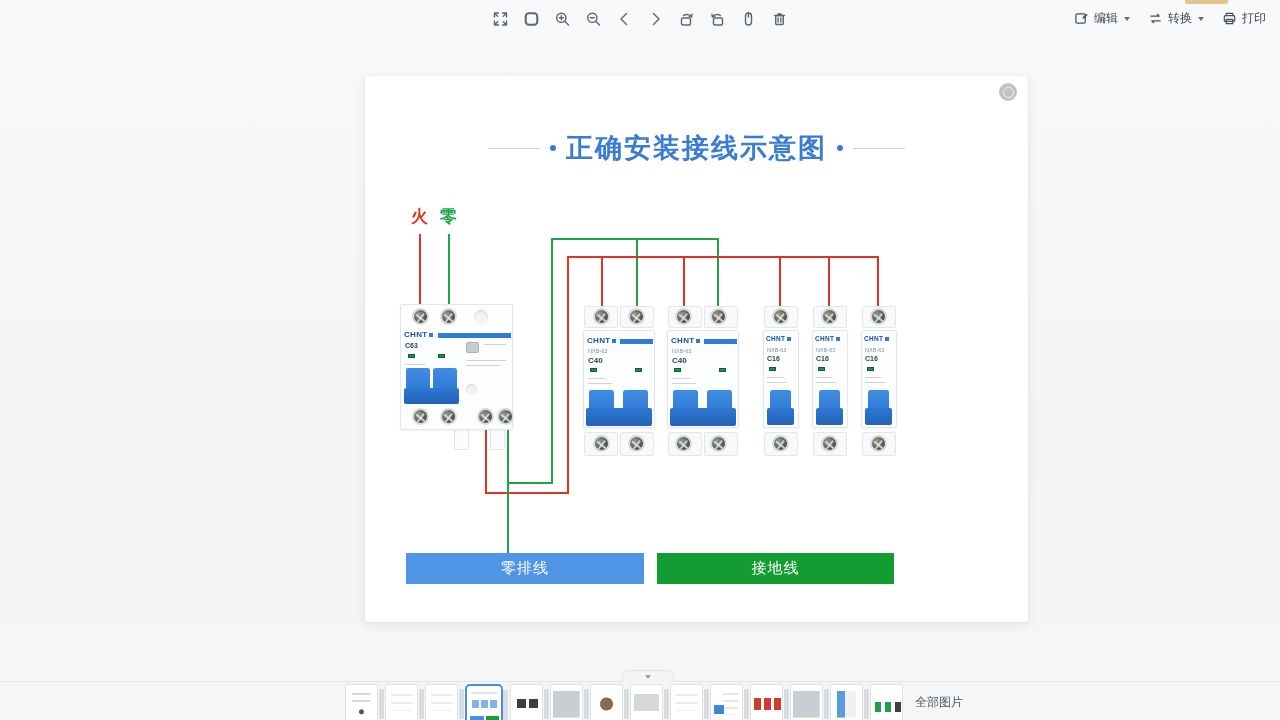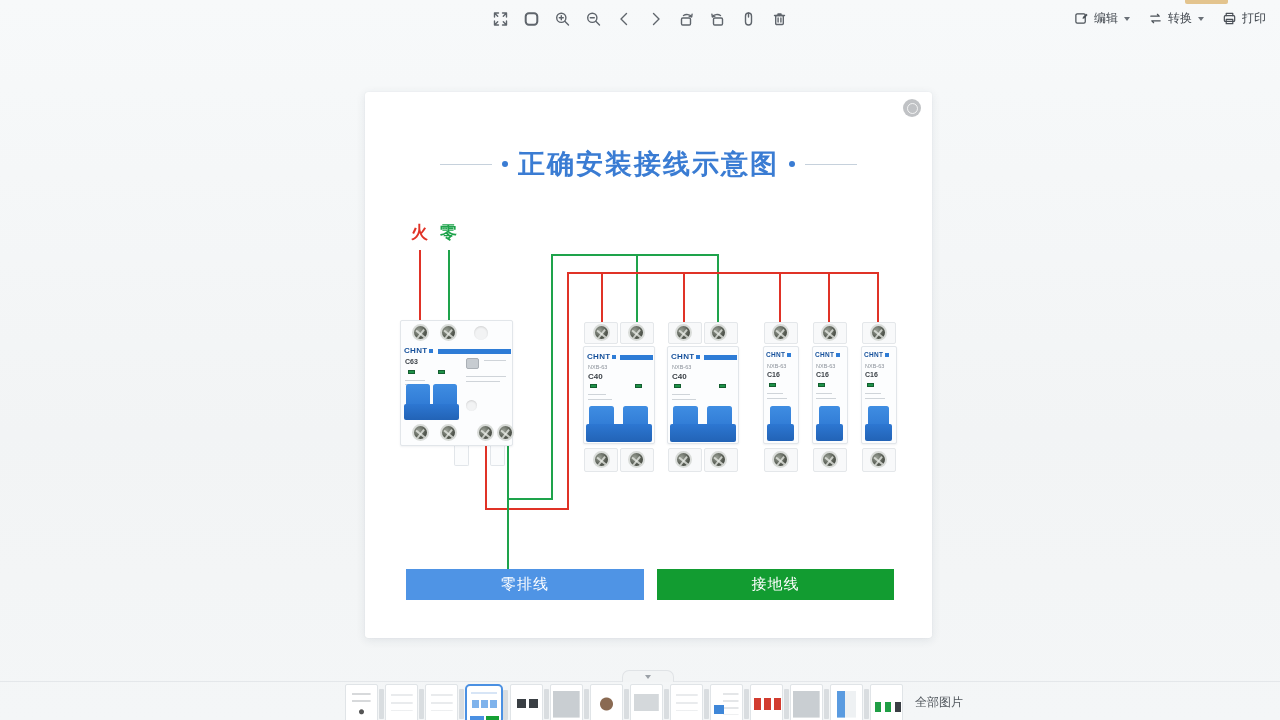--- a/index.html
+++ b/index.html
@@ -16,21 +16,21 @@
   .tbtn svg { stroke:#5f656c; fill:none; stroke-width:1.4; stroke-linecap:round; stroke-linejoin:round; }
   .actions { position:absolute; right:14px; top:10px; display:flex; gap:18px; align-items:center; }
   .action { display:flex; gap:5px; align-items:center; font-size:12px; color:#3f454c; cursor:pointer; }
   .action svg { stroke:#4a5057; fill:none; stroke-width:1.3; stroke-linecap:round; stroke-linejoin:round; }
   .caret { width:0; height:0; border-left:3.5px solid transparent; border-right:3.5px solid transparent;
     border-top:4px solid #6a7077; margin-left:1px; }
   .notch { position:absolute; left:1185px; top:0; width:43px; height:4px; background:#e3c48e;
     border-radius:0 0 2px 2px; }
 
   
-  .card { position:absolute; left:365px; top:92px; width:567px; height:546px; background:#fff;
+  .card { position:absolute; left:365px; top:76px; width:663px; height:546px; background:#fff;
     border-radius:3px; box-shadow:0 2px 10px rgba(40,60,80,.10), 0 0 1px rgba(40,60,80,.12); }
   .watermark { position:absolute; right:11px; top:7px; width:18px; height:18px; border-radius:50%;
     background:#8e9296; opacity:.55; display:flex; align-items:center; justify-content:center; }
   .watermark::before { content:""; width:9px; height:9px; border:1.4px solid #fff; border-radius:50%; opacity:.8; }
 
   .title-row { position:absolute; left:0; top:54px; width:100%; display:flex; align-items:center;
     justify-content:center; gap:10px; }
   .title-line { width:52px; height:1px; background:#c6d1dc; }
   .title-dot { width:6px; height:6px; border-radius:50%; background:var(--title-blue); }
   .dia-title { font-size:27px; font-weight:bold; color:var(--title-blue); letter-spacing:2px; }

